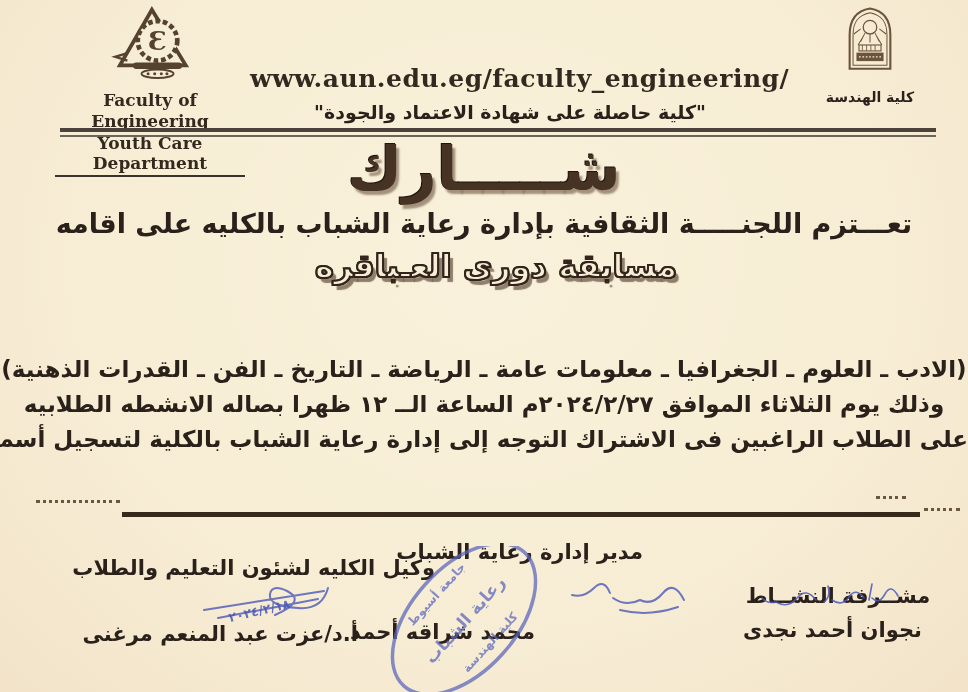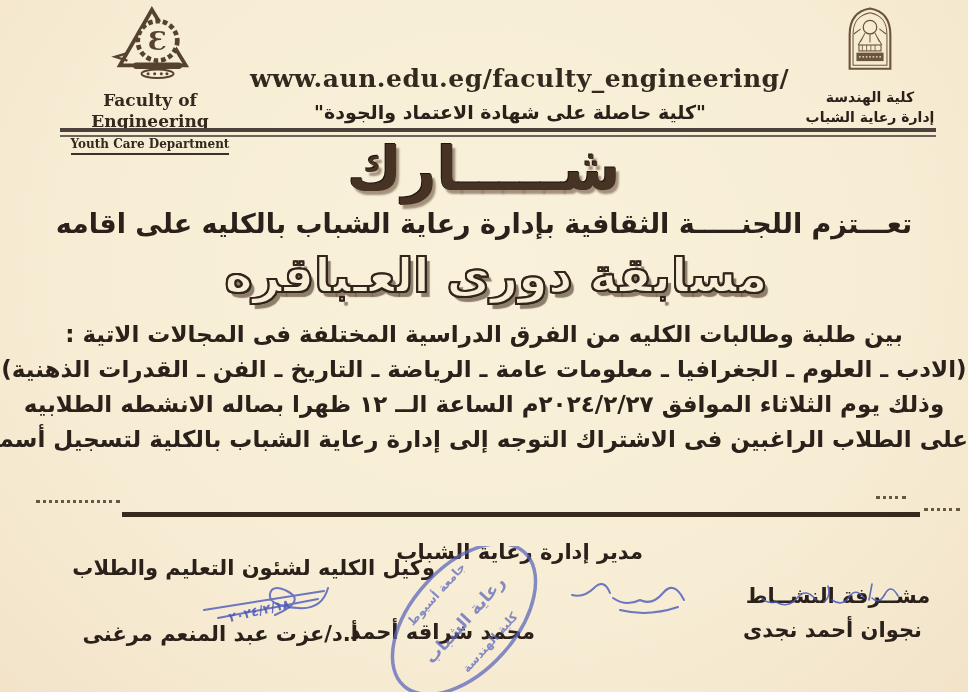--- a/index.html
+++ b/index.html
@@ -20,21 +20,21 @@
   }
   .centerline{left:0;right:0;text-align:center;}
   .en{font-family:"DejaVu Serif","Liberation Serif",serif;font-weight:bold;color:#33291f;}
   .headline{
     font-size:60px;
     color:#463324;
     text-shadow:-1px -1px 0 #1e1510, 3px 4px 2px rgba(92,68,48,.55);
     letter-spacing:2px;
   }
   .big-title{
-    font-size:48px;
+    font-size:32px;
     color:#f6eed7;
     -webkit-text-stroke:2px #32241a;
     text-shadow:1px 1px 0 #32241a,-1px 1px 0 #32241a,1px -1px 0 #32241a,-1px -1px 0 #32241a,4px 5px 1px rgba(70,50,34,.6);
     letter-spacing:1px;
     margin-left:24px;
   }
   .body-line{font-size:23px;}
   .deadline{font-size:29px;letter-spacing:-0.5px;}
   .rule-double{border-top:4px solid #4b433b;border-bottom:2px solid #6c635a;height:3px;}
   .under{border-bottom:2px solid #3a332b;padding-bottom:2px;}
@@ -56,52 +56,50 @@
       <text x="58" y="47" font-size="28" text-anchor="middle" fill="#55422f" font-family="DejaVu Serif, serif" font-weight="bold">Ɛ</text>
       <path d="M26 50 l-13 4 l13 4" fill="none" stroke="#55422f" stroke-width="2.5"></path>
       <rect x="32" y="60" width="52" height="7" rx="3.5" fill="#55422f"></rect>
       <ellipse cx="58" cy="72" rx="17" ry="4.5" fill="none" stroke="#55422f" stroke-width="2"></ellipse>
       <circle cx="48" cy="72" r="1.6" fill="#55422f"></circle>
         <circle cx="55" cy="72" r="1.6" fill="#55422f"></circle>
         <circle cx="62" cy="72" r="1.6" fill="#55422f"></circle>
         <circle cx="68" cy="72" r="1.6" fill="#55422f"></circle>
     </svg>
     <div class="en" style="font-size:17px;line-height:1.25;">Faculty of Engineering</div>
-    <div class="en under" style="font-size:12px;display:inline-block;">Youth Care Department</div>
+    <div class="en under" style="font-size:17px;display:inline-block;">Youth Care Department</div>
   </div>
 
   <div class="abs" style="left:250px;top:36px;width:520px;text-align:center;margin-top:28px;">
     <div class="en" style="font-size:25px;letter-spacing:0.5px;">www.aun.edu.eg/faculty_engineering/</div>
     <div class="ar" style="font-size:19px;margin-top:8px;">"كلية حاصلة على شهادة الاعتماد والجودة"</div>
   </div>
 
   <div class="abs" style="left:800px;top:6px;width:140px;text-align:center;">
     <svg width="58" height="78" viewBox="0 0 64 92">
       <path d="M32 3 C50 6 56 18 56 34 L56 74 L8 74 L8 34 C8 18 14 6 32 3 Z" fill="none" stroke="#6b543d" stroke-width="2.5"></path>
       <path d="M32 8 C47 11 52 20 52 34 L52 70 L12 70 L12 34 C12 20 17 11 32 8 Z" fill="none" stroke="#6b543d" stroke-width="1.2"></path>
       <circle cx="32" cy="25" r="8" fill="none" stroke="#6b543d" stroke-width="1.5"></circle>
       <path d="M32 33 L32 43 M26 32 L21 42 M38 32 L43 42 M21 27 L13 33 M43 27 L51 33 M24 36 L18 46 M40 36 L46 46" stroke="#6b543d" stroke-width="1.2" fill="none"></path>
       <rect x="19" y="46" width="26" height="7" fill="none" stroke="#6b543d" stroke-width="1.3"></rect>
       <path d="M23 46 v7 M28 46 v7 M33 46 v7 M38 46 v7" stroke="#6b543d" stroke-width="1"></path>
       <rect x="16" y="55" width="32" height="10" fill="#6b543d"></rect>
       <path d="M19 60 h26" stroke="#f7eed6" stroke-width="1.4" stroke-dasharray="2 2"></path>
     </svg>
     <div class="ar" style="font-size:14px;line-height:1.4;">كلية الهندسة</div>
-    <div class="ar" style="font-size:14px;line-height:1.4;">إدارة رعاية الشباب</div>
   </div>
 
   <div class="abs rule-double" style="left:60px;top:128px;width:876px;"></div>
 
   <div class="abs ar centerline headline" style="top:134px;">شـــــارك</div>
 
   <div class="abs ar centerline" style="top:208px;font-size:27px;">تعـــتزم اللجنـــــة الثقافية بإدارة رعاية الشباب بالكليه على اقامه</div>
 
   <div class="abs ar centerline big-title" style="top:247px;">مسابقة دورى العـباقره</div>
 
-  <div class="abs ar centerline body-line" style="top:321px;">بين طلبة وطالبات الكليه من الفرق الدراسية المختلفة فى المجالات الاتية :</div>
 
   <div class="abs ar centerline body-line" style="top:356px;">(الادب ـ العلوم ـ الجغرافيا ـ معلومات عامة ـ الرياضة ـ التاريخ ـ الفن ـ القدرات الذهنية)</div>
 
   <div class="abs ar centerline body-line" style="top:391px;">وذلك يوم الثلاثاء الموافق  ٢٠٢٤/٢/٢٧م الساعة الــ ١٢ ظهرا بصاله الانشطه الطلابيه</div>
 
   <div class="abs ar centerline body-line" style="top:426px;">على الطلاب الراغبين فى الاشتراك التوجه إلى إدارة رعاية الشباب بالكلية لتسجيل أسمائهم.</div>
 
   <div class="abs dotted" style="left:36px;top:500px;width:84px;"></div>
   <div class="abs dotted" style="left:876px;top:496px;width:30px;"></div>
   <div class="abs dotted" style="left:924px;top:508px;width:36px;"></div>

